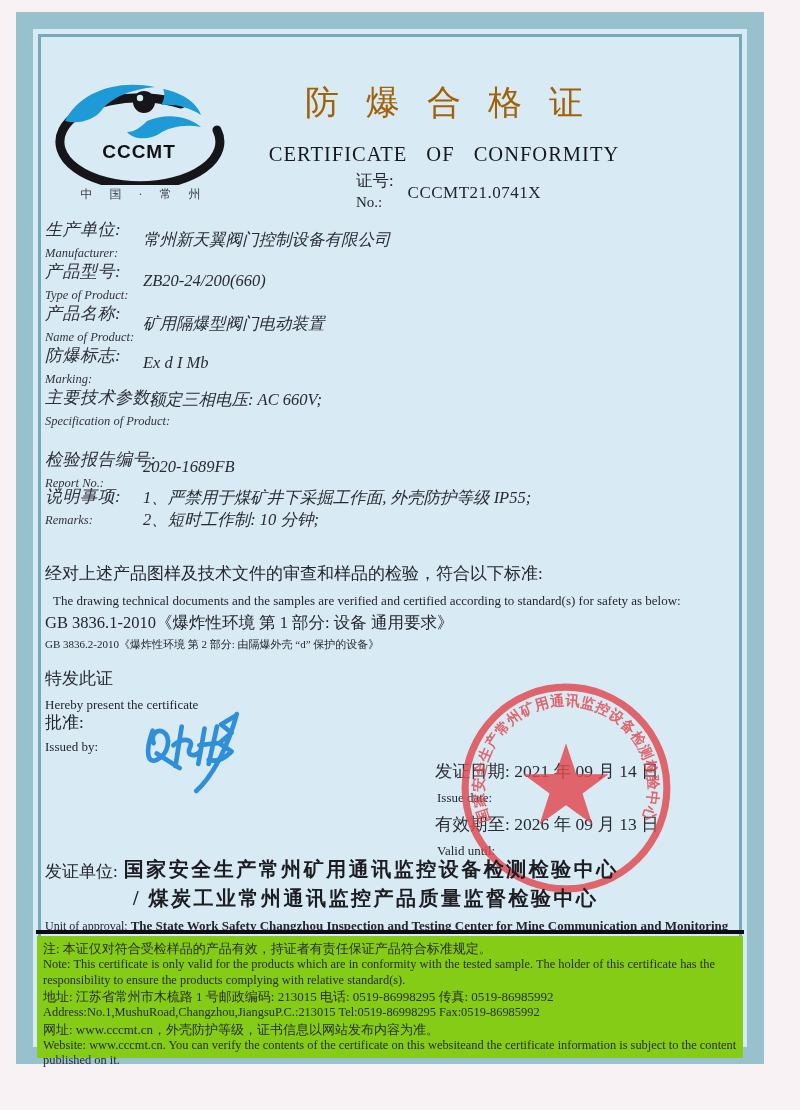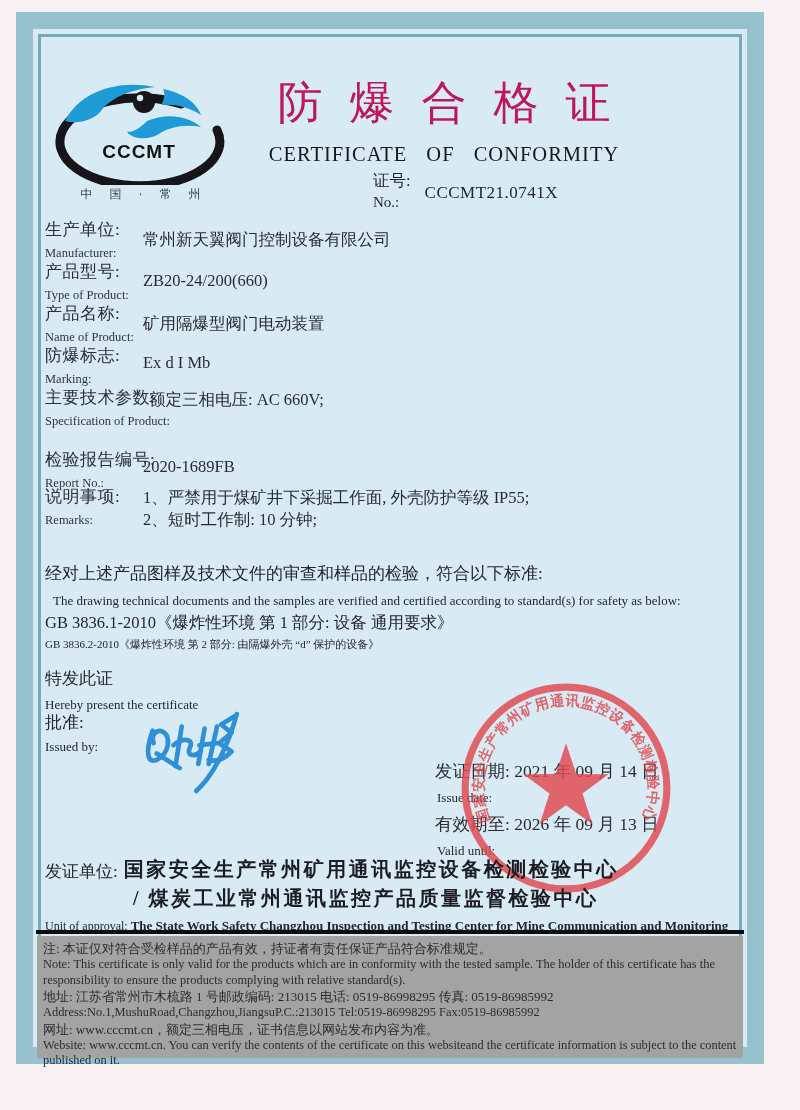--- a/index.html
+++ b/index.html
@@ -13,30 +13,30 @@
   .frame-gap  { position:absolute; inset:17px; background:#d8ebf4; }
   .frame-line { position:absolute; inset:5px; border:3px solid #76aabb; background:#d8ebf4; }
   .content    { position:absolute; inset:0; }
 
   
   .logo { position:absolute; left:10px; top:40px; width:190px; }
   .logo svg { display:block; }
   .logo-caption { width:172px; margin-top:1px; text-align:center; font-size:12px; letter-spacing:7px; padding-left:7px; color:#3a3a42; }
 
   .title-block { position:absolute; left:168px; top:42px; width:470px; text-align:center; }
-  .title-cn { font-size:45px; line-height:48px; letter-spacing:27px; padding-left:27px; color:#be185d; }
+  .title-cn { font-size:34px; line-height:48px; letter-spacing:27px; padding-left:27px; color:#a16207; }
   .title-en { margin-top:16px; font-size:20.5px; letter-spacing:1px; word-spacing:13px; color:#17171d; }
 
-  .certno { position:absolute; left:332px; top:133px; display:flex;justify-content:flex-end; }
+  .certno { position:absolute; left:315px; top:133px; display:flex;justify-content:flex-end; }
   .certno-cn { display:block; font-size:16.5px; }
   .certno-en { display:block; font-size:15px; margin-top:2px; }
   .certno-value { font-size:17px; margin:13px 0 0 14px; letter-spacing:.5px; white-space:nowrap; }
 
   
-  .frow { position:absolute; left:4px; right:4px; }
+  .frow { position:absolute; left:4px; right:4px;font-style:italic; }
   .frow .cn  { display:block; font-size:17px; color:#2e2e38; letter-spacing:.5px; }
   .frow .en  { display:block; font-size:12.5px; margin-top:5px; color:#33333c; }
   .frow .val { position:absolute; left:98px; top:11px; font-size:16.5px; white-space:nowrap; color:#2a2a32; }
   .r1{top:181px} .r2{top:223px} .r3{top:265px} .r4{top:307px} .r5{top:349px} .r6{top:411px} .r7{top:448px}
   .r4 .val{top:9px} .r5 .val{left:104px; top:3px} .r6 .val{top:9px} .r7 .val{top:2px}
   .r7 .val .line{display:block} .r7 .val .line + .line{}
 
   
   .std-cn  { position:absolute; left:4px; top:525px; font-size:17px; }
   .std-en  { position:absolute; left:12px; top:556px; font-size:13px; }
@@ -60,21 +60,21 @@
   .approval { position:absolute; left:4px; top:819px; width:692px; }
   .appr-row1 { display:flex; }
   .appr-label-cn { font-size:17px; padding-top:4px; white-space:nowrap; }
   .appr-cn  { font-size:20px; font-weight:bold; letter-spacing:2.5px; margin-left:6px; white-space:nowrap; color:#1c1c22; }
   .appr-cn2 { font-size:20px; font-weight:bold; letter-spacing:2.5px; margin:2px 0 0 88px; white-space:nowrap; color:#1c1c22; }
   .appr-en1 { margin-top:6px; font-size:12px; }
   .appr-en1 .b { font-size:13px; font-weight:bold; }
   .appr-en2 { margin-top:3px; font-size:13px; font-weight:bold; text-align:center; }
 
   .rule   { position:absolute; left:-5px; right:-5px; top:893px; height:4px; background:#0c0c12; }
-  .footer { position:absolute; left:-4px; right:-4px; top:899px; height:122px; background:#a3a3a3;
+  .footer { position:absolute; left:-4px; right:-4px; top:899px; height:122px; background:#84cc16;
             padding:4px 6px; box-sizing:border-box; }
   .f-cn { font-size:13px;   line-height:17px;   color:#2b2b33; }
   .f-en { font-size:12.4px; line-height:15.5px; color:#2b2b33; }
 </style>
 </head>
 <body>
 
 <div class="page">
   <div class="frame-band">
     <div class="frame-gap">
@@ -205,21 +205,21 @@
             <div class="appr-en2">/Coal Industry Changzhou Quality Supervision and Inspection Center for Communication and Monitoring Products</div>
           </div>
 
           <div class="rule"></div>
 
           <div class="footer">
             <div class="f-cn">注: 本证仅对符合受检样品的产品有效，持证者有责任保证产品符合标准规定。</div>
             <div class="f-en">Note: This certificate is only valid for the products which are in conformity with the tested sample. The holder of this certificate has the responsibility to ensure the products complying with relative standard(s).</div>
             <div class="f-cn">地址: 江苏省常州市木梳路 1 号邮政编码: 213015 电话: 0519-86998295  传真: 0519-86985992</div>
             <div class="f-en">Address:No.1,MushuRoad,Changzhou,JiangsuP.C.:213015   Tel:0519-86998295 Fax:0519-86985992</div>
-            <div class="f-cn">网址: www.cccmt.cn，额定三相电压，证书信息以网站发布内容为准。</div>
+            <div class="f-cn">网址: www.cccmt.cn，外壳防护等级，证书信息以网站发布内容为准。</div>
             <div class="f-en">Website: www.cccmt.cn. You can verify the contents of the certificate on this websiteand the certificate information is subject to the content published on it.</div>
           </div>
 
         </div>
       </div>
     </div>
   </div>
 </div>
 
 </body></html>

